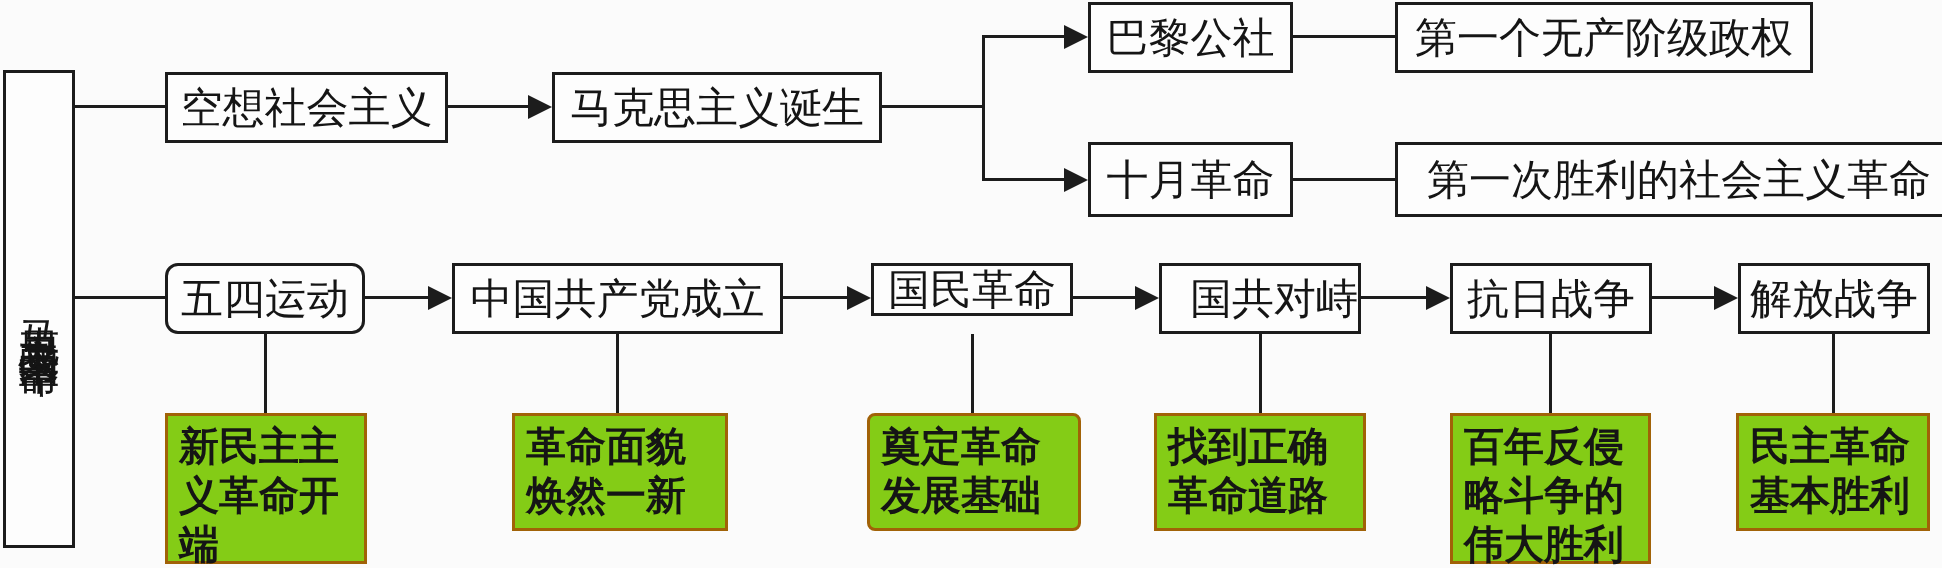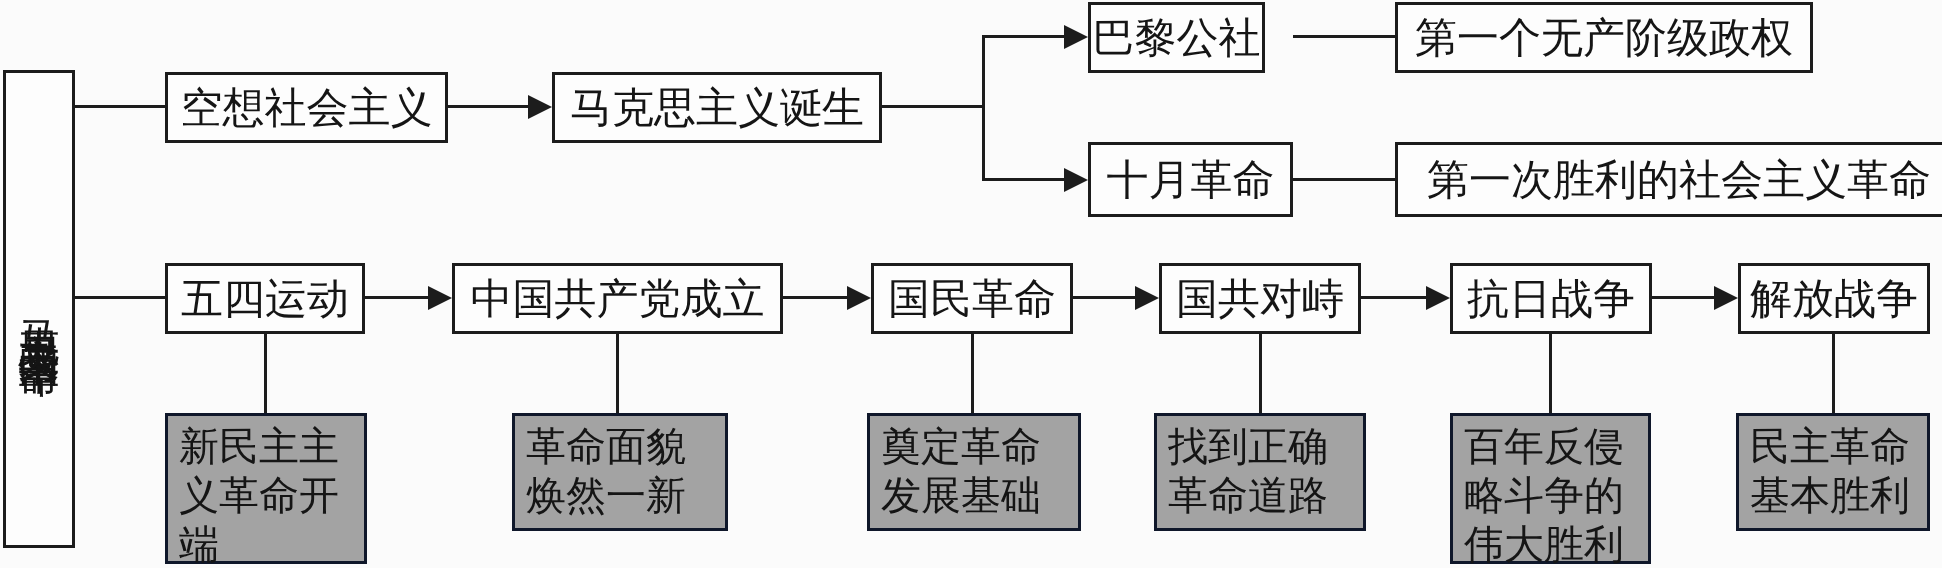--- a/index.html
+++ b/index.html
@@ -6,23 +6,23 @@
   #stage{
     position:relative;width:1942px;height:568px;background:#fbfbfb;
     font-family:"Liberation Serif","DejaVu Serif",serif;color:#151515;overflow:hidden;
   }
   .box{
     position:absolute;box-sizing:border-box;border:3px solid #1c1c1c;background:#fdfdfd;
     display:flex;align-items:center;justify-content:center;
     font-size:42px;white-space:nowrap;line-height:1;
   }
   .notebox{
-    position:absolute;box-sizing:border-box;border:3px solid #0f172a;background:#a3a3a3;
+    position:absolute;box-sizing:border-box;border:3px solid #a16207;background:#84cc16;
     font-size:40px;line-height:49px;padding:6px 11px;white-space:normal;
-    word-break:break-all;text-align:left;
+    word-break:break-all;text-align:left;font-weight:bold;
   }
   .vroot{
     writing-mode:vertical-rl;text-orientation:upright;letter-spacing:4px;font-size:41px;
   }
   .hline,.vline{position:absolute;background:#1c1c1c;}
   .hline{height:3px;}
   .vline{width:3px;}
   .arrowhead{
     position:absolute;width:0;height:0;
     border-top:12px solid transparent;border-bottom:12px solid transparent;
@@ -39,69 +39,69 @@
   </div>
 
   <div class="box" style="left:165px;top:72px;width:283px;height:71px;">
     <span>空想社会主义</span>
   </div>
 
   <div class="box" style="left:552px;top:72px;width:330px;height:71px;">
     <span>马克思主义诞生</span>
   </div>
 
-  <div class="box" style="left:1088px;top:2px;width:177px;height:71px;">
+  <div class="box" style="left:1088px;top:2px;width:205px;height:71px;">
     <span>巴黎公社</span>
   </div>
 
   <div class="box" style="left:1395px;top:2px;width:418px;height:71px;">
     <span>第一个无产阶级政权</span>
   </div>
 
   <div class="box" style="left:1088px;top:142px;width:205px;height:75px;">
     <span>十月革命</span>
   </div>
 
   <div class="box" style="left:1395px;top:142px;width:568px;height:75px;">
     <span>第一次胜利的社会主义革命</span>
   </div>
 
-  <div class="box" style="left:165px;top:263px;width:200px;height:71px;">
+  <div class="box" style="left:165px;top:263px;width:200px;height:71px;border-radius:13px;">
     <span>五四运动</span>
   </div>
 
   <div class="box" style="left:452px;top:263px;width:331px;height:71px;">
     <span>中国共产党成立</span>
   </div>
 
-  <div class="box" style="left:871px;top:263px;width:202px;height:71px;text-align:center;">
+  <div class="box" style="left:871px;top:263px;width:202px;height:53px;text-align:center;">
     <span>国民革命</span>
   </div>
 
-  <div class="box" style="left:1159px;top:263px;width:202px;height:71px;">
+  <div class="box" style="left:1159px;top:263px;width:202px;height:71px;justify-content:flex-end;">
     <span>国共对峙</span>
   </div>
 
   <div class="box" style="left:1450px;top:263px;width:202px;height:71px;justify-content:center;">
     <span>抗日战争</span>
   </div>
 
   <div class="box" style="left:1738px;top:263px;width:192px;height:71px;text-align:right;">
     <span>解放战争</span>
   </div>
 
   <div class="notebox" style="left:165px;top:413px;width:202px;height:151px;">
     <span>新民主主义革命开端</span>
   </div>
 
   <div class="notebox" style="left:512px;top:413px;width:216px;height:118px;">
     <span>革命面貌焕然一新</span>
   </div>
 
-  <div class="notebox" style="left:867px;top:413px;width:214px;height:118px;">
+  <div class="notebox" style="left:867px;top:413px;width:214px;height:118px;border-radius:8px;">
     <span>奠定革命发展基础</span>
   </div>
 
   <div class="notebox" style="left:1154px;top:413px;width:212px;height:118px;">
     <span>找到正确革命道路</span>
   </div>
 
   <div class="notebox" style="left:1450px;top:413px;width:201px;height:151px;">
     <span>百年反侵略斗争的伟大胜利</span>
   </div>

